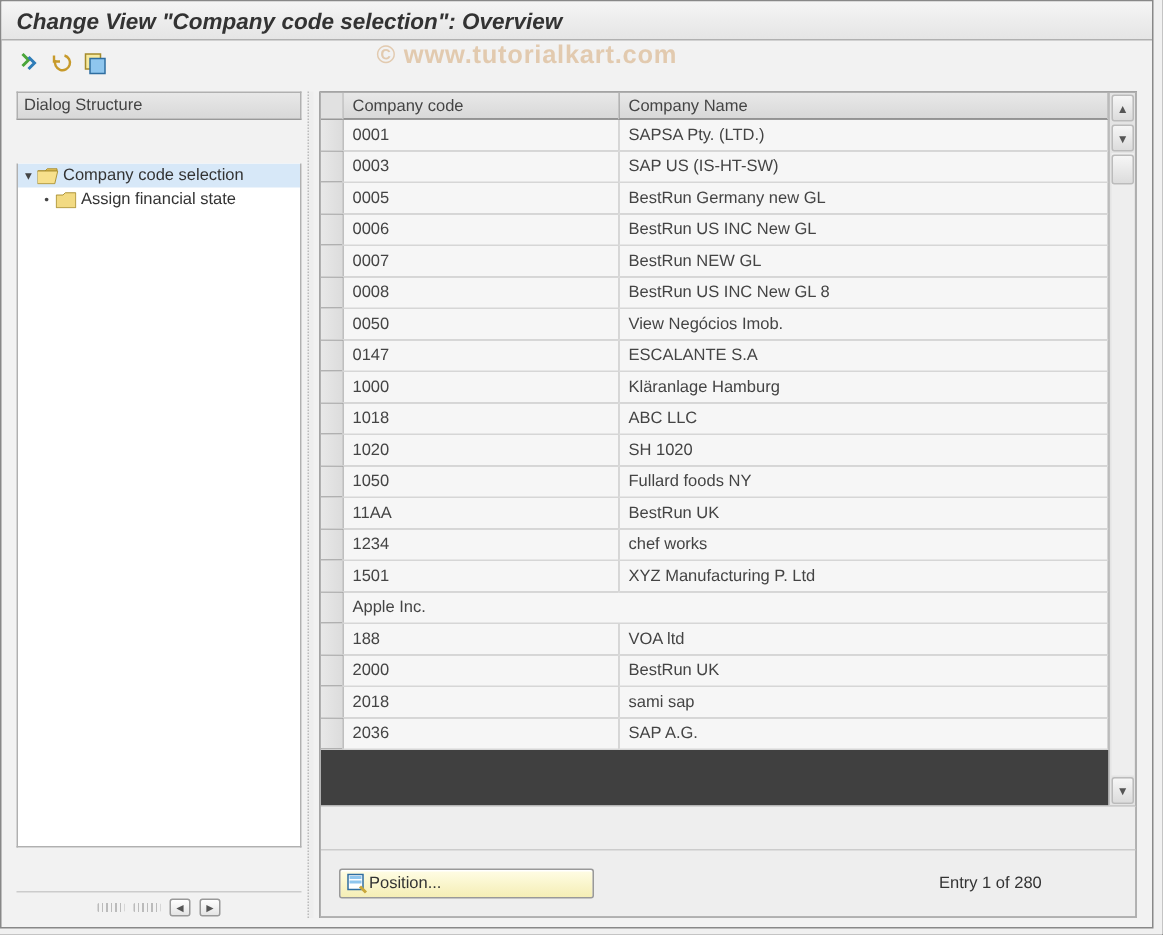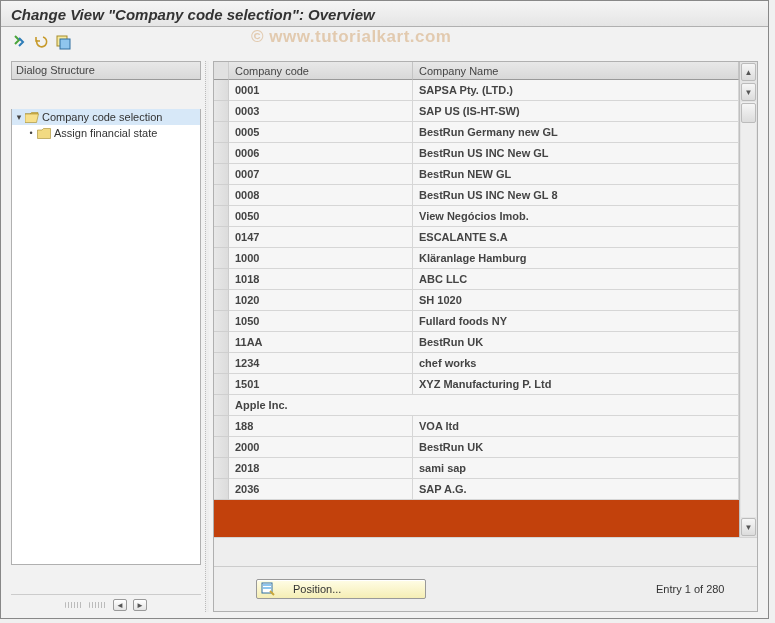--- a/index.html
+++ b/index.html
@@ -137,21 +137,21 @@
     width: 3px;
     background: #eee;
     border-left: 1px dotted #bbb;
   }
 
   .right-panel {
     flex: 1;
     display: flex;
     flex-direction: column;
     min-height: 0;
-    background: #c2410c;
+    background: #404040;
     border: 1px solid #b0b0b0;
     box-sizing: border-box;
   }
   .grid-wrap {
     flex: 1;
     display: flex;
     min-height: 0;
   }
   .grid-table {
     flex: 1;
@@ -199,21 +199,20 @@
     border-bottom: 1px solid #d6d6d6;
     border-right: 1px solid #d6d6d6;
     padding: 3px 6px 0 6px;
     background: #fff;
     color: #444;
     box-sizing: border-box;
     height: 21px;
     line-height: 14px;
     white-space: nowrap;
     overflow: hidden;
-    font-weight: bold;
   }
   .cell.code { width: 184px; background: #f6f6f6; }
   .cell.name { flex: 1; background: #f6f6f6; }
 
   .vscroll {
     width: 17px;
     background: #e4e4e4;
     border-left: 1px solid #c0c0c0;
     display: flex;
     flex-direction: column;
@@ -261,28 +260,27 @@
     border-top: 1px solid #d4d4d4;
   }
   .position-btn {
     display: inline-flex;
     align-items: center;
     height: 20px;
     border: 1px solid #999;
     border-radius: 2px;
     background: linear-gradient(to bottom, #fffde6, #f5eeb5);
     padding: 0 30px 0 4px;
-    gap: 18px;
+    gap: 1px;
     box-shadow: 0 1px 0 #fff inset;
     color: #333;
     font-size: 11px;
     width: 170px;
     box-sizing: border-box;
     justify-content: flex-start;
-    margin-left: 30px;
   }
   .position-btn .picon {
     width: 14px;
     height: 14px;
     display: inline-flex;
   }
   .entry-text {
     margin-left: 230px;
     color: #333;
   }

